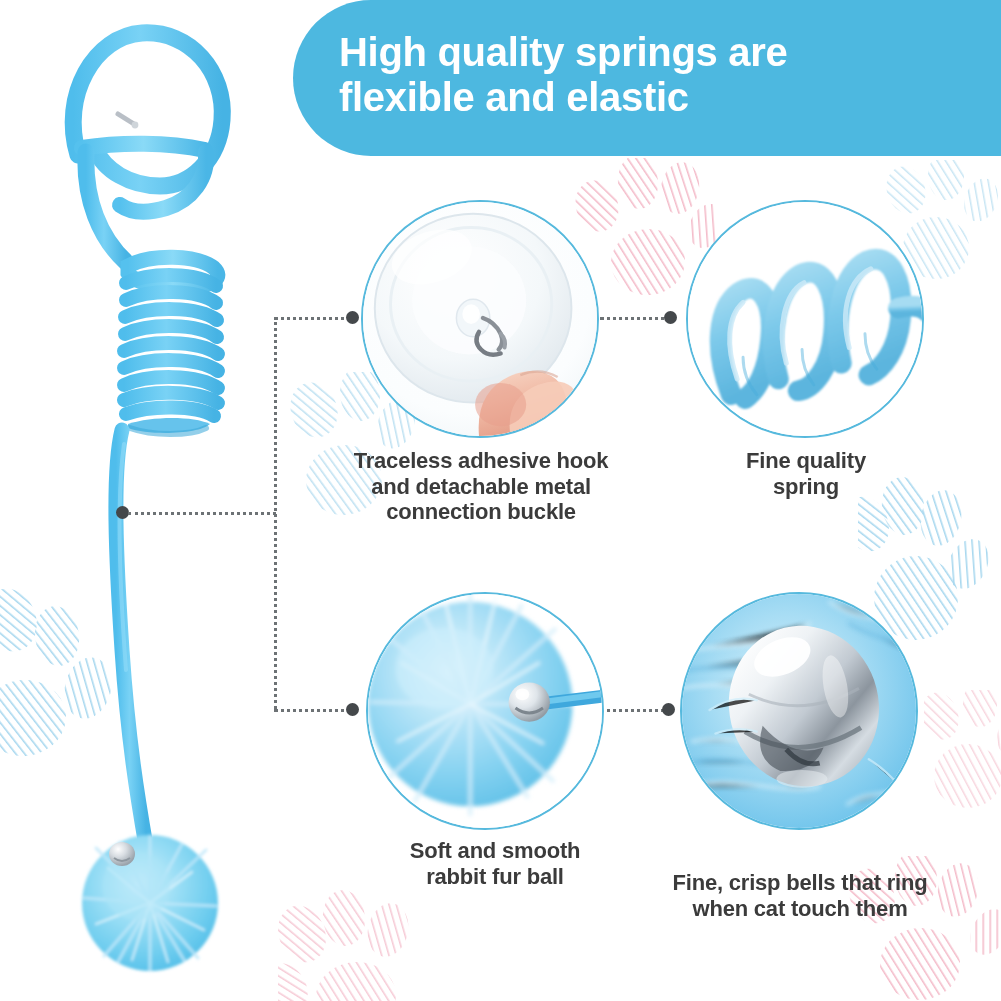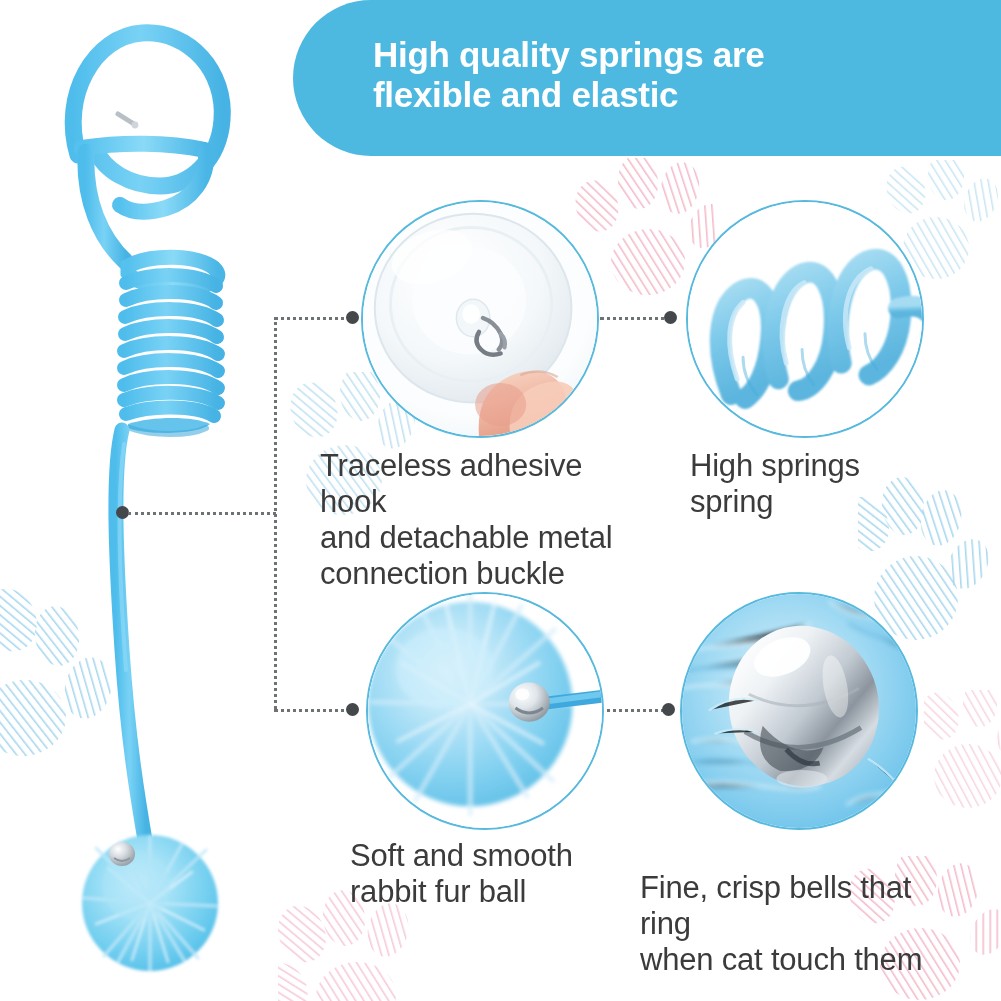--- a/index.html
+++ b/index.html
@@ -16,42 +16,42 @@
     position:absolute;left:293px;top:0;width:708px;height:156px;
     background:#4db8e0;
     border-top-left-radius:0 0;
     border-radius:0 0 0 0;
     border-top-left-radius:90px;
     border-bottom-left-radius:90px;
     display:flex;align-items:center;
     box-sizing:border-box;padding:0 26px 6px 46px;
   }
   .banner-title{
-    color:#ffffff;font-weight:bold;font-size:35px;line-height:1.13;
-    letter-spacing:-0.3px;white-space:pre-line;margin-left:34px;
+    color:#ffffff;font-weight:bold;font-size:40px;line-height:1.13;
+    letter-spacing:-0.3px;white-space:pre-line;
   }
 
   
   .product{position:absolute;left:0px;top:0px;width:300px;height:1001px;}
   .product svg{display:block;}
 
   
   .circle{
     position:absolute;border-radius:50%;
     border:2px solid #56b9dd;
     overflow:hidden;background:#ffffff;
     box-sizing:border-box;
   }
   .circle .ph{position:absolute;inset:0;}
   .circle svg{display:block;width:100%;height:100%;}
 
   
   .caption{
-    position:absolute;text-align:left;
-    color:#3b3b3b;font-weight:normal;font-size:31px;line-height:1.16;
+    position:absolute;text-align:center;
+    color:#3b3b3b;font-weight:bold;font-size:22px;line-height:1.16;
     white-space:pre-line;letter-spacing:-0.2px;
   }
 
   
   .conn{position:absolute;pointer-events:none;}
   .dot{position:absolute;width:13px;height:13px;border-radius:50%;background:#44484b;}
   .hline{position:absolute;height:0;border-top:3px dotted #6d7275;}
   .vline{position:absolute;width:0;border-left:3px dotted #6d7275;}
 </style>
 </head>
@@ -389,21 +389,21 @@
           <path d="M164 148 C 154 110, 164 78, 186 68"></path>
         </g>
         <g stroke="#49aedb" stroke-width="3" stroke-linecap="round" opacity=".45" fill="none">
           <path d="M70 196 C 60 184, 56 170, 56 158"></path>
           <path d="M128 186 C 120 176, 116 162, 116 150"></path>
           <path d="M192 170 C 184 160, 180 146, 180 134"></path>
         </g>
       </svg>
     </div>
   </div>
-  <div class="caption" style="left:690px;top:448px;width:232px;">High springs
+  <div class="caption" style="left:690px;top:448px;width:232px;">Fine quality
 spring</div>
 
   <div class="circle" style="left:366px;top:592px;width:238px;height:238px;">
     <div class="ph">
       <svg viewBox="0 0 238 238" preserveAspectRatio="xMidYMid slice">
         <defs>
           <radialGradient id="furG" cx="40%" cy="34%" r="70%">
             <stop offset="0%" stop-color="#e4f6fd"></stop>
             <stop offset="38%" stop-color="#b4e3f7"></stop>
             <stop offset="72%" stop-color="#86d2f1"></stop>

